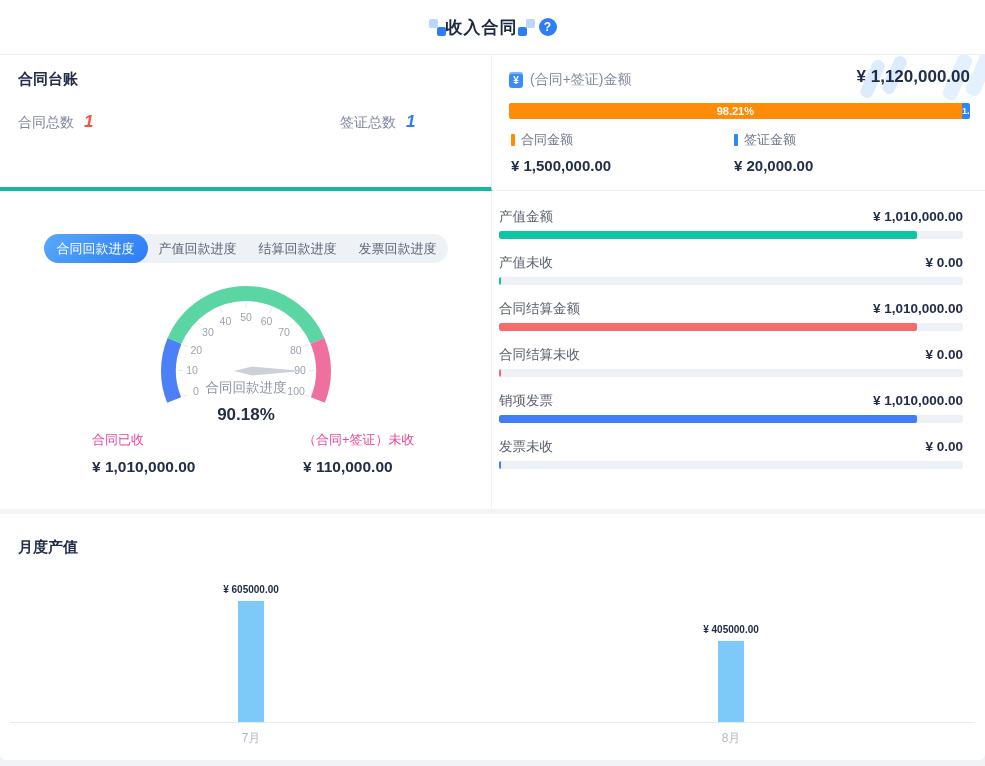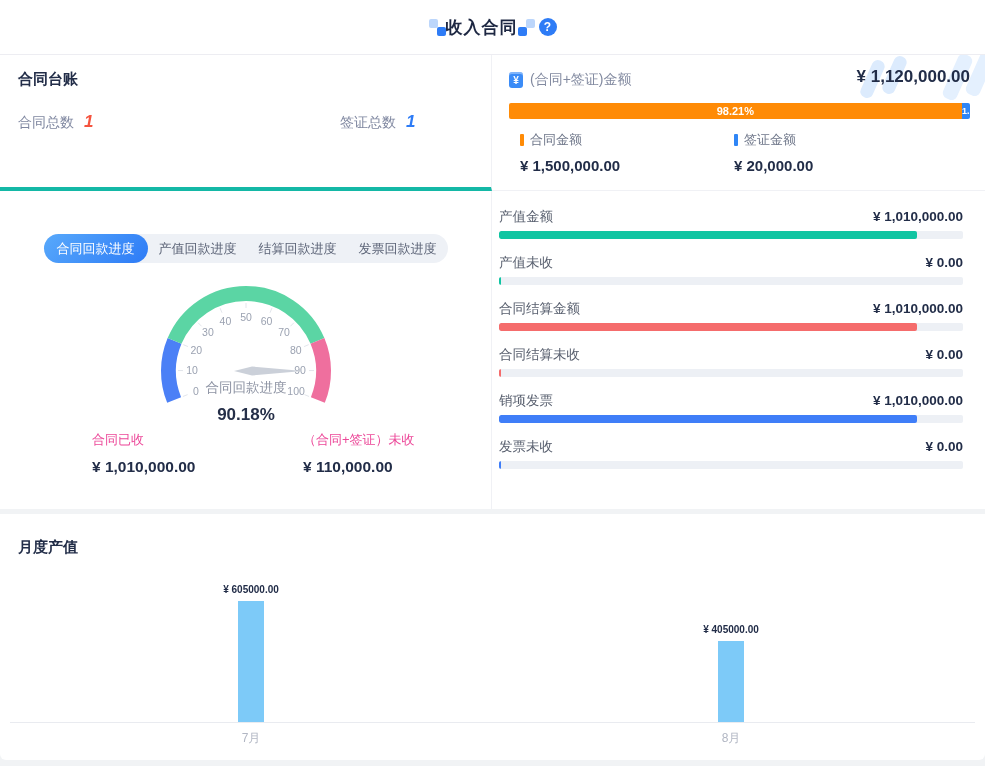--- a/index.html
+++ b/index.html
@@ -117,21 +117,21 @@
     <div class="sum-row1">
       <span class="yen-icon">¥</span>
       <span class="sum-label">(合同+签证)金额</span>
     </div>
     <div class="sum-total">¥ 1,120,000.00</div>
     <div class="sum-bar" id="sum-bar">
         <div class="sum-seg" style="width: 98.21%; background: rgb(255, 139, 6); font-size: 11px;">98.21%</div>
         <div class="sum-seg" style="width: 1.79%; background: rgb(47, 134, 246); font-size: 9px;">1.</div>
       </div>
     <div class="legend" id="sum-legend">
-        <div class="leg-col" style="left: 11px; text-align: center;">
+        <div class="leg-col" style="left: 2px; text-align: center;">
           <div class="leg-head">
             <span class="leg-mark" style="background: rgb(255, 139, 6);"></span>
             <span>合同金额</span>
           </div>
           <div class="leg-val">¥ 1,500,000.00</div>
         </div>
         <div class="leg-col" style="left: 225px;">
           <div class="leg-head">
             <span class="leg-mark" style="background: rgb(47, 134, 246);"></span>
             <span>签证金额</span>

